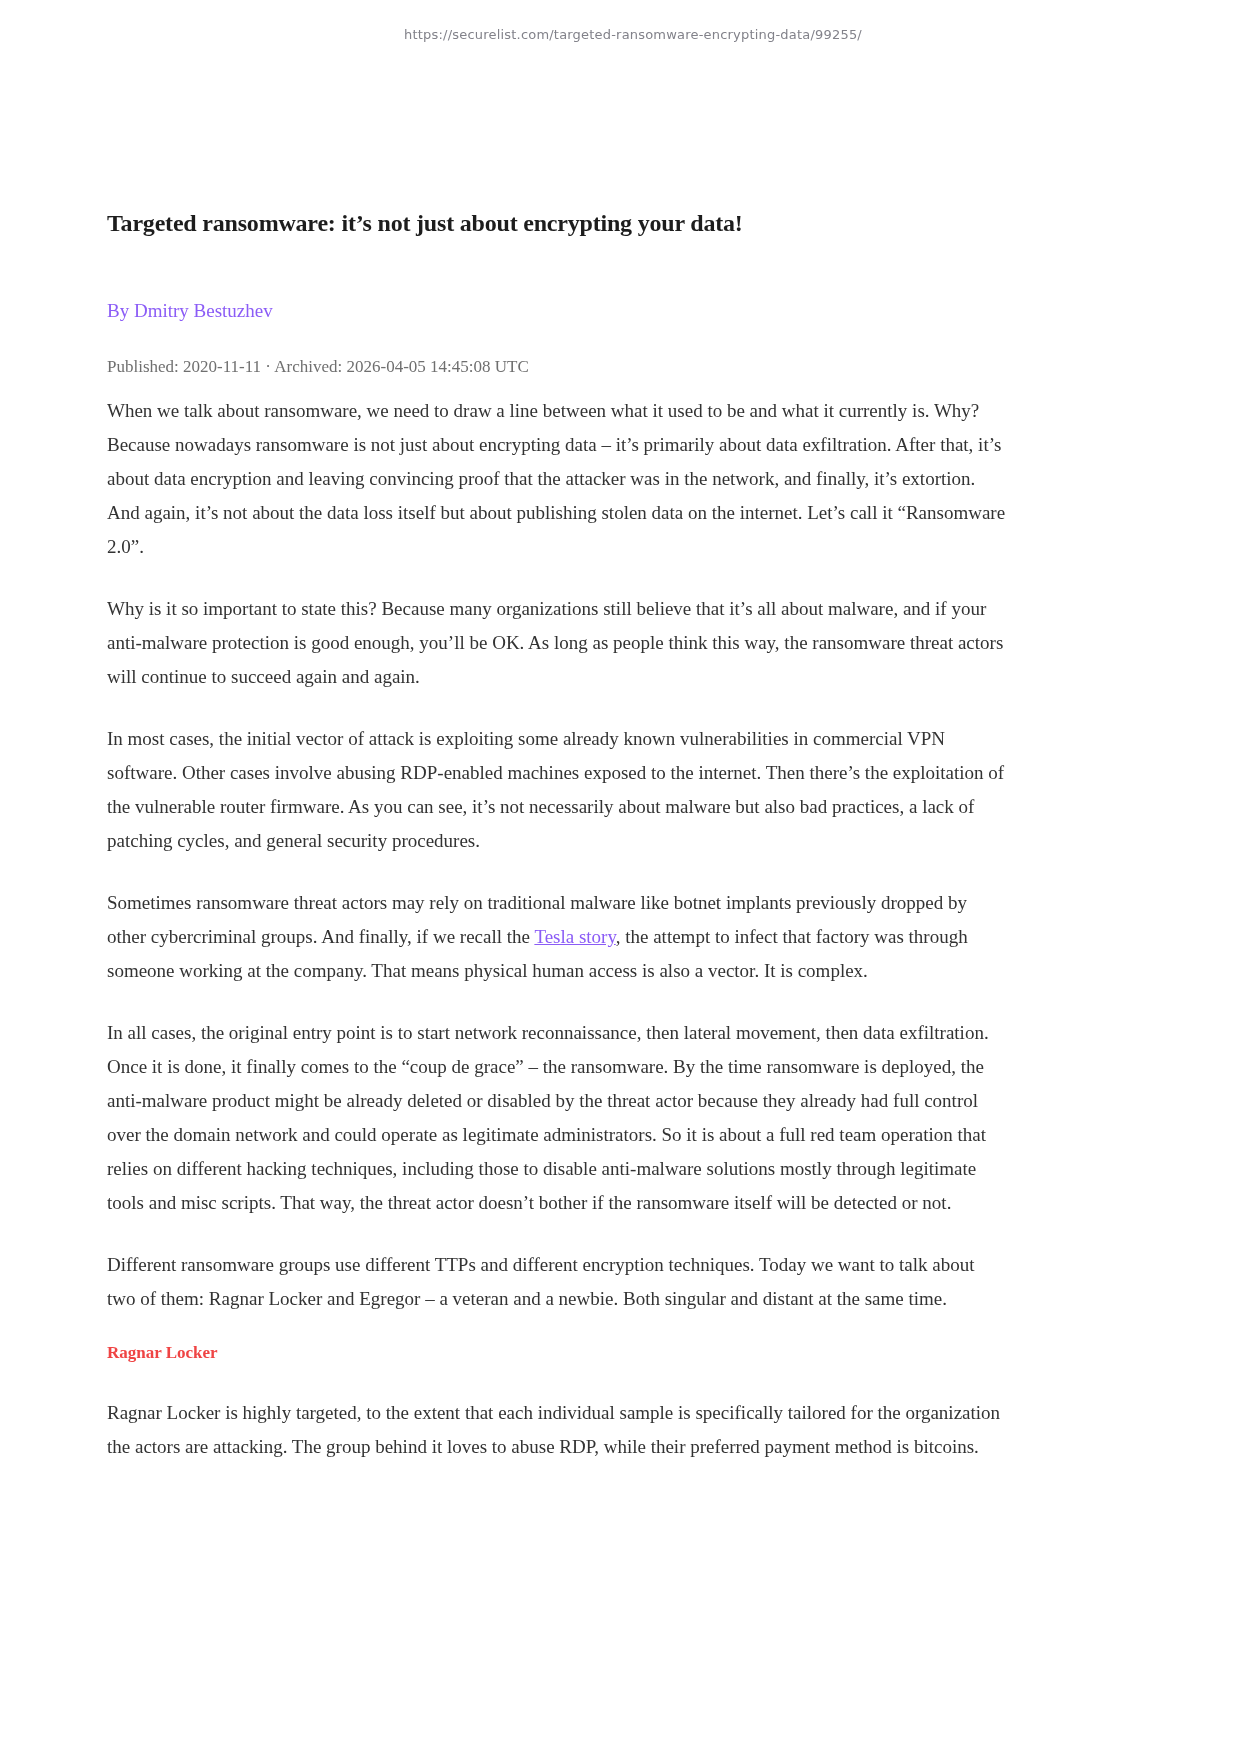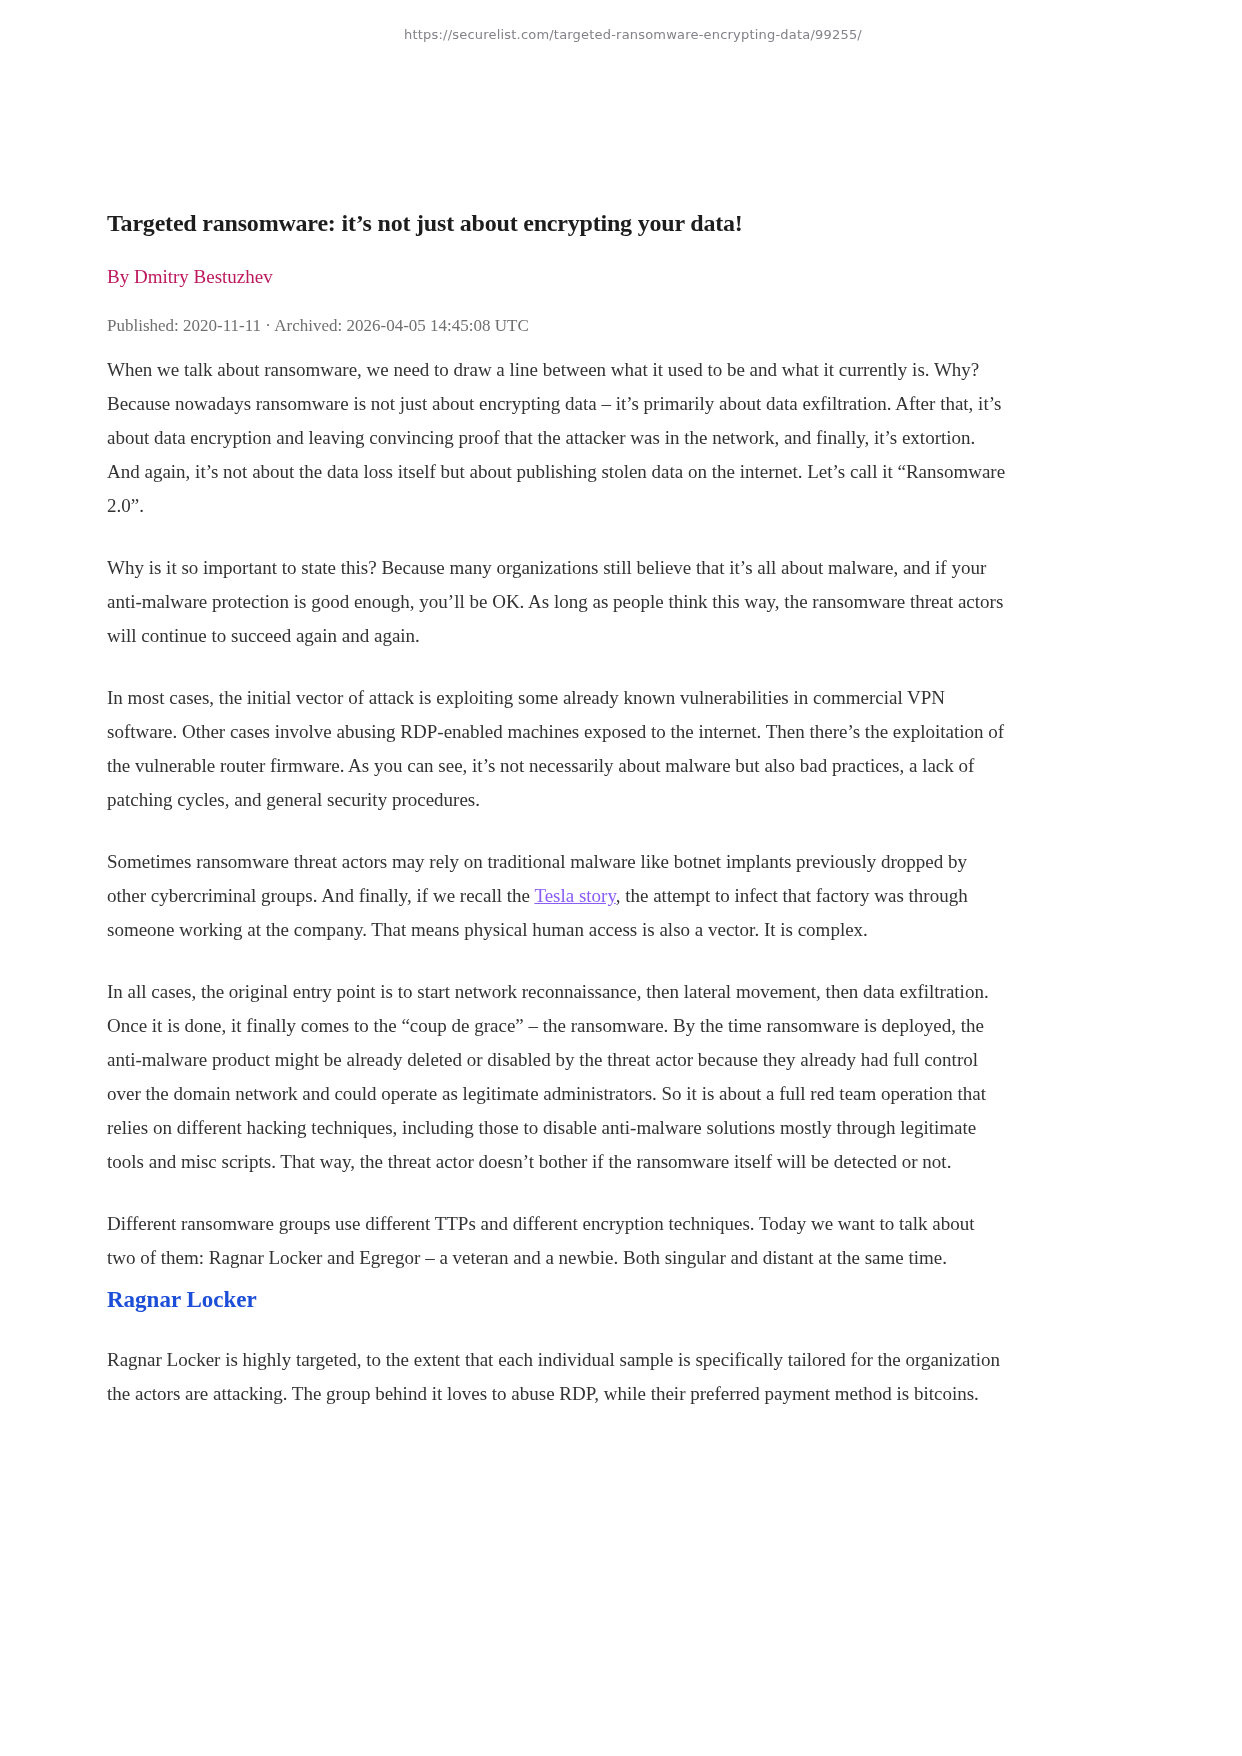--- a/index.html
+++ b/index.html
@@ -34,47 +34,47 @@
   h1.article-title {
     margin: 0;
     padding-top: 203px;
     font-size: 24px;
     line-height: 40px;
     font-weight: 700;
     color: #1d1d1d;
     letter-spacing: -0.2px;
   }
   .byline {
-    margin-top: 22px;
+    margin-top: 56px;
     font-size: 19px;
     line-height: 24px;
-    color: #be185d;
+    color: #8b5cf6;
   }
   .meta-line {
-    margin-top: 26px;
+    margin-top: 33px;
     font-size: 17px;
     line-height: 22px;
     color: #6f6f6f;
   }
   .content p.body-p {
     margin: 28px 0 0 0;
     font-size: 19px;
     line-height: 34px;
     color: #333333;
     text-align: left;
   }
   .content p.first-p {
     margin-top: 16px;
   }
   h2.section-heading {
-    margin: 10px 0 0 0;
-    font-size: 23px;
+    margin: 22px 0 0 0;
+    font-size: 17px;
     line-height: 30px;
     font-weight: 700;
-    color: #1d4ed8;
+    color: #ef4444;
   }
   a.inline-link {
     color: #8b5cf6;
     text-decoration: underline;
     cursor: pointer;
   }
   .page-footer {
     position: absolute;
     top: 1717px;
     left: 0;

